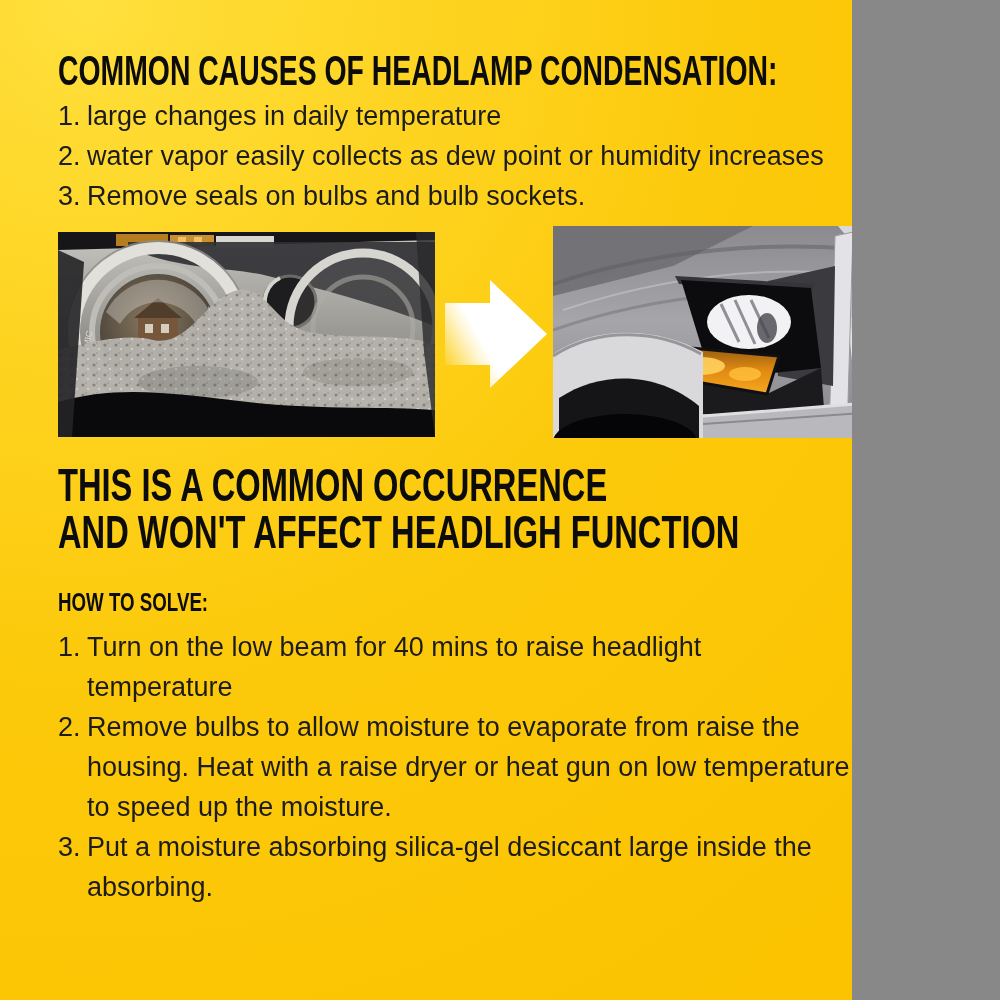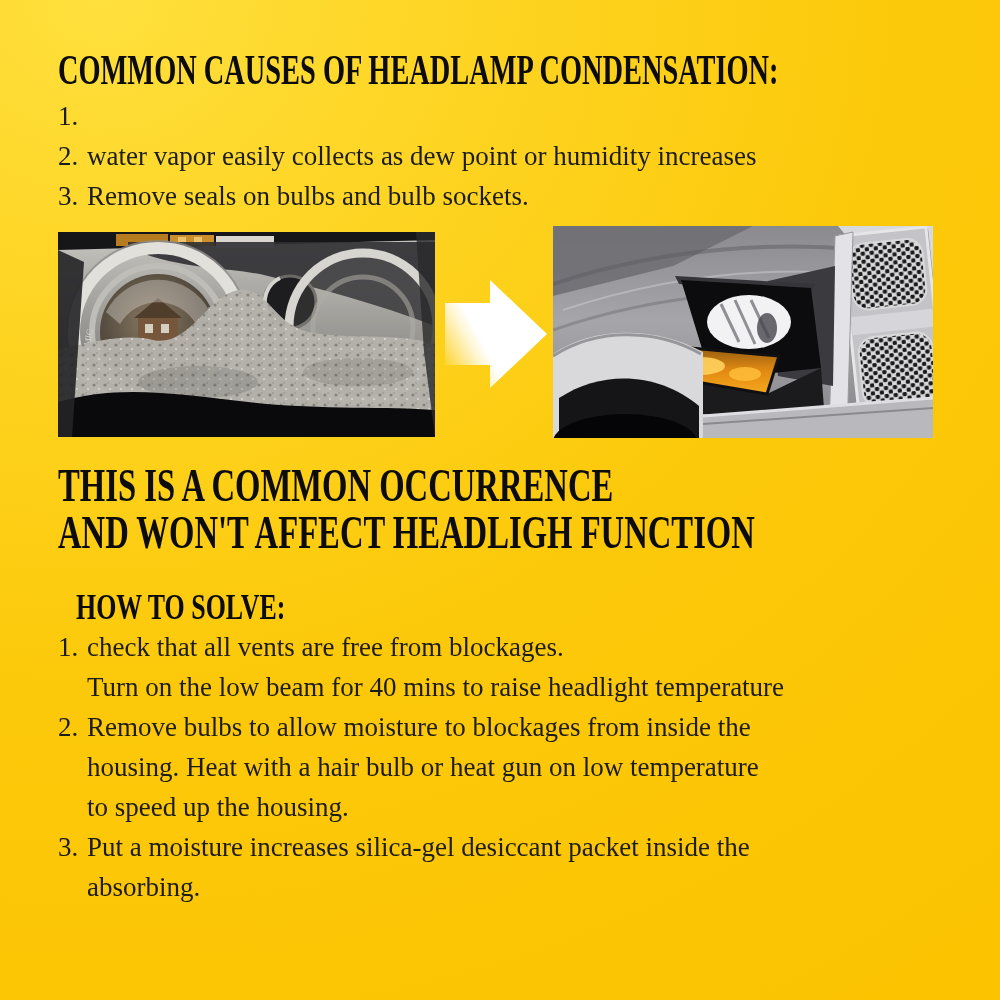--- a/index.html
+++ b/index.html
@@ -1,31 +1,31 @@
 <!DOCTYPE html>
 <html><head>
 <meta charset="utf-8">
 <style>
   html,body{margin:0;padding:0;background:#888;}
   .poster{
-    position:relative;width:1000px;height:1000px;overflow:hidden;
+    position:relative;width:852px;height:1000px;overflow:hidden;
     background:radial-gradient(145% 125% at 10% 0%, #ffe03d 0%, #fed626 22%, #fcc90a 55%, #fbc300 100%);
-    font-family:Liberation Serif, serif;
+    font-family:Liberation Sans, sans-serif;
     color:#1c1c1c;
   }
   .abs{position:absolute;}
   .hline{
     font-weight:bold;color:#0c0c0d;white-space:nowrap;
     transform-origin:0 50%;letter-spacing:0px;line-height:1.04;
   }
   #h1{left:58px;top:48px;font-size:43px;}
   #h1 .hline{transform:scaleX(0.66);}
   #notice{left:58px;top:462px;font-size:46px;}
   #notice .hline{transform:scaleX(0.71);line-height:47px;}
-  #h3{left:76px;top:589px;font-size:36px;}
+  #h3{left:58px;top:589px;font-size:26px;}
   #h3 .hline{transform:scaleX(0.72);}
   .list{left:58px;font-size:27px;line-height:40px;color:#1c1c1c;}
   #causes{top:96px;}
   #solve{top:627px;}
   .item{display:flex;align-items:flex-start;}
   .num{width:29px;flex:0 0 29px;}
   .lines{flex:1;}
   #figs{left:0;top:226px;width:1000px;height:216px;}
   .photo{position:absolute;display:block;}
   #photo-before{left:58px;top:6px;}
@@ -37,20 +37,21 @@
 
 <div class="poster">
 
   <div id="h1" class="abs">
     <div class="hline">COMMON CAUSES OF HEADLAMP CONDENSATION:</div>
   </div>
 
   <div id="causes" class="abs list">
     <div class="item">
       <span class="num">1.</span>
+      <span>large changes in daily temperature</span>
     </div>
     <div class="item">
       <span class="num">2.</span>
       <span>water vapor easily collects as dew point or humidity increases</span>
     </div>
     <div class="item">
       <span class="num">3.</span>
       <span>Remove seals on bulbs and bulb sockets.</span>
     </div>
   </div>
@@ -194,34 +195,33 @@
   </div>
 
   <div id="h3" class="abs">
     <div class="hline">HOW TO SOLVE:</div>
   </div>
 
   <div id="solve" class="abs list">
     <div class="item">
       <span class="num">1.</span>
       <div class="lines">
-        <div>check that all vents are free from blockages.</div>
         <div>Turn on the low beam for 40 mins to raise headlight temperature</div>
       </div>
     </div>
     <div class="item">
       <span class="num">2.</span>
       <div class="lines">
-        <div>Remove bulbs to allow moisture to blockages from inside the</div>
-        <div>housing. Heat with a hair bulb or heat gun on low temperature</div>
-        <div>to speed up the housing.</div>
+        <div>Remove bulbs to allow moisture to evaporate from raise the</div>
+        <div>housing. Heat with a raise dryer or heat gun on low temperature</div>
+        <div>to speed up the moisture.</div>
       </div>
     </div>
     <div class="item">
       <span class="num">3.</span>
       <div class="lines">
-        <div>Put a moisture increases silica-gel desiccant packet inside the</div>
+        <div>Put a moisture absorbing silica-gel desiccant large inside the</div>
         <div>absorbing.</div>
       </div>
     </div>
   </div>
 
 </div>
 
 </body></html>

